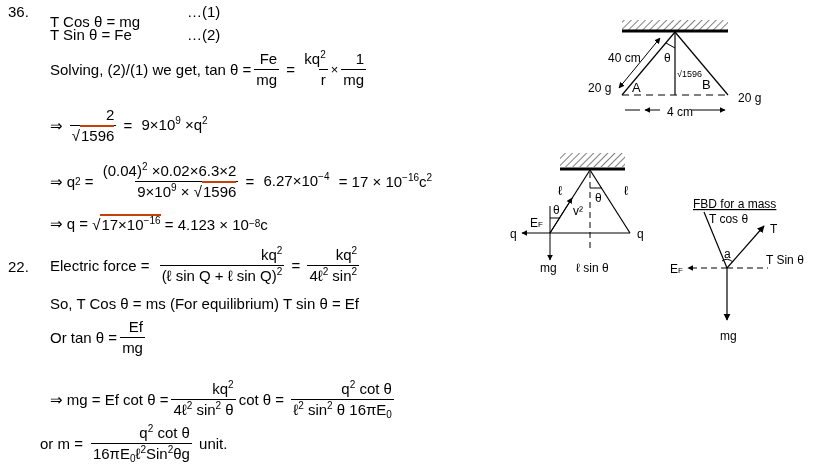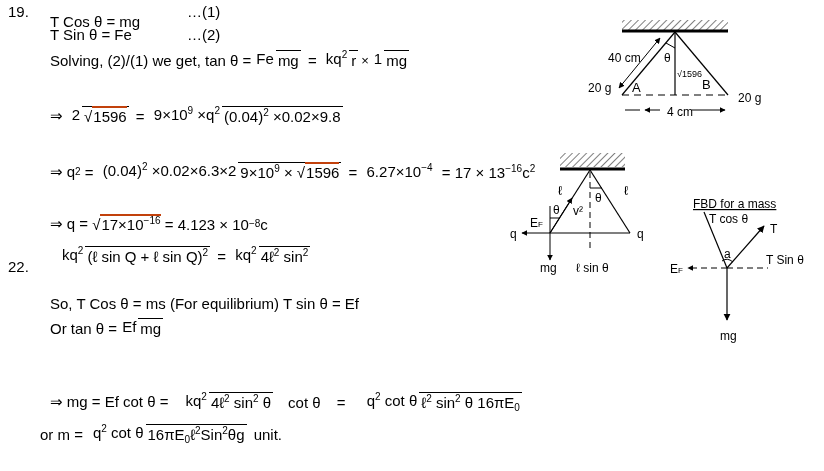--- a/index.html
+++ b/index.html
@@ -1,30 +1,30 @@
 <!DOCTYPE html>
 <html><head>
 <meta charset="utf-8">
 <style>
   html,body{margin:0;padding:0;background:#fff;}
   body{width:824px;height:471px;position:relative;overflow:hidden;font-family:"Liberation Sans",sans-serif;font-size:15px;color:#000;}
   .abs{position:absolute;white-space:nowrap;}
-  .frac{display:inline-flex;flex-direction:row;align-items:flex-start;vertical-align:middle;margin:0 3px;}
+  .frac{display:inline-flex;flex-direction:column;align-items:flex-end;vertical-align:middle;margin:0 3px;}
   .frac .num{padding:0 2px 1px;line-height:18px;}
   .frac .den{border-top:1px solid #000;padding:1px 2px 0;line-height:18px;}
   sup{font-size:10px;vertical-align:6px;line-height:0;}
   sub{font-size:10px;vertical-align:-3px;line-height:0;}
   .sqrt{border-top:2px solid #c2410c;padding-left:1px;}
   .row{display:flex;align-items:center;}
   svg text{font-family:"Liberation Sans",sans-serif;}
 </style>
 </head>
 <body>
 
-<div class="abs" style="left:8px;top:3px;">19.</div>
+<div class="abs" style="left:8px;top:3px;">36.</div>
 <div class="abs" style="left:50px;top:13px;">T Cos θ = mg</div>
 <div class="abs" style="left:187px;top:3px;">…(1)</div>
 <div class="abs" style="left:50px;top:26px;">T Sin θ = Fe</div>
 <div class="abs" style="left:187px;top:26px;">…(2)</div>
 
 <div class="abs row" style="left:50px;top:50px;">
   <span>Solving, (2)/(1) we get, tan θ =</span>
   <span class="frac">
       <span class="num">Fe</span>
       <span class="den">mg</span>
@@ -44,47 +44,47 @@
 
 <div class="abs row" style="left:50px;top:106px;">
   <span>⇒</span>&nbsp;
   <span class="frac">
       <span class="num">2</span>
       <span class="den">√<span class="sqrt">1596</span></span>
     </span>
   <span>&nbsp;=&nbsp;</span>
   <span class="frac">
     <span class="num"><span>9×10</span><sup>9</sup>&nbsp;<span>×q</span><sup>2</sup></span>
-    <span class="den"><span>(0.04)</span><sup>2</sup>&nbsp;<span>×0.02×9.8</span></span>
   </span>
 </div>
 
 <div class="abs row" style="left:50px;top:162px;">
   <span>⇒ q</span>
     <sup>2</sup>
     <span>&nbsp;=&nbsp;</span>
   <span class="frac">
     <span class="num"><span>(0.04)</span><sup>2</sup>&nbsp;<span>×0.02×6.3×2</span></span>
     <span class="den"><span>9×10</span><sup>9</sup>&nbsp;<span>×</span>&nbsp;√<span class="sqrt">1596</span></span>
   </span>
   <span>&nbsp;=&nbsp;</span>
   <span class="frac">
     <span class="num"><span>6.27×10</span><sup>−4</sup></span>
   </span>
-  <span>&nbsp;<span>= 17 × 13</span><sup>−16</sup><span>c</span><sup>2</sup></span>
+  <span>&nbsp;<span>= 17 × 10</span><sup>−16</sup><span>c</span><sup>2</sup></span>
 </div>
 
 <div class="abs row" style="left:50px;top:215px;">
   <span>⇒ q =</span>&nbsp;
   <span>√<span class="sqrt"><span>17×10</span><sup>−16</sup></span></span>&nbsp;
   <span>= 4.123 × 10</span><sup>−8</sup><span> c</span>
 </div>
 
 <div class="abs" style="left:8px;top:258px;">22.</div>
 <div class="abs row" style="left:50px;top:246px;">
+  <span>Electric force =</span>
   <span class="frac" style="margin-left:10px;">
     <span class="num"><span>kq</span><sup>2</sup></span>
     <span class="den"><span>(ℓ sin Q + ℓ sin Q)</span><sup>2</sup></span>
   </span>
   <span>&nbsp;=&nbsp;</span>
   <span class="frac">
     <span class="num"><span>kq</span><sup>2</sup></span>
     <span class="den"><span>4ℓ</span><sup>2</sup><span> sin</span><sup>2</sup></span>
   </span>
 </div>
@@ -92,21 +92,21 @@
 <div class="abs" style="left:50px;top:295px;">So, T Cos θ = ms (For equilibrium)  T sin θ = Ef</div>
 
 <div class="abs row" style="left:50px;top:318px;">
   <span>Or tan θ =</span>
   <span class="frac">
       <span class="num">Ef</span>
       <span class="den">mg</span>
     </span>
 </div>
 
-<div class="abs row" style="left:50px;top:392px;gap:12px;">
+<div class="abs row" style="left:50px;top:380px;">
   <span>⇒ mg = Ef cot θ =</span>
   <span class="frac">
     <span class="num"><span>kq</span><sup>2</sup></span>
     <span class="den"><span>4ℓ</span><sup>2</sup><span> sin</span><sup>2</sup><span> θ</span></span>
   </span>
   <span>cot θ</span>
   <span>&nbsp;=&nbsp;</span>
   <span class="frac">
     <span class="num"><span>q</span><sup>2</sup><span> cot θ</span></span>
     <span class="den"><span>ℓ</span><sup>2</sup><span> sin</span><sup>2</sup><span> θ 16πE</span><sub>0</sub></span>

